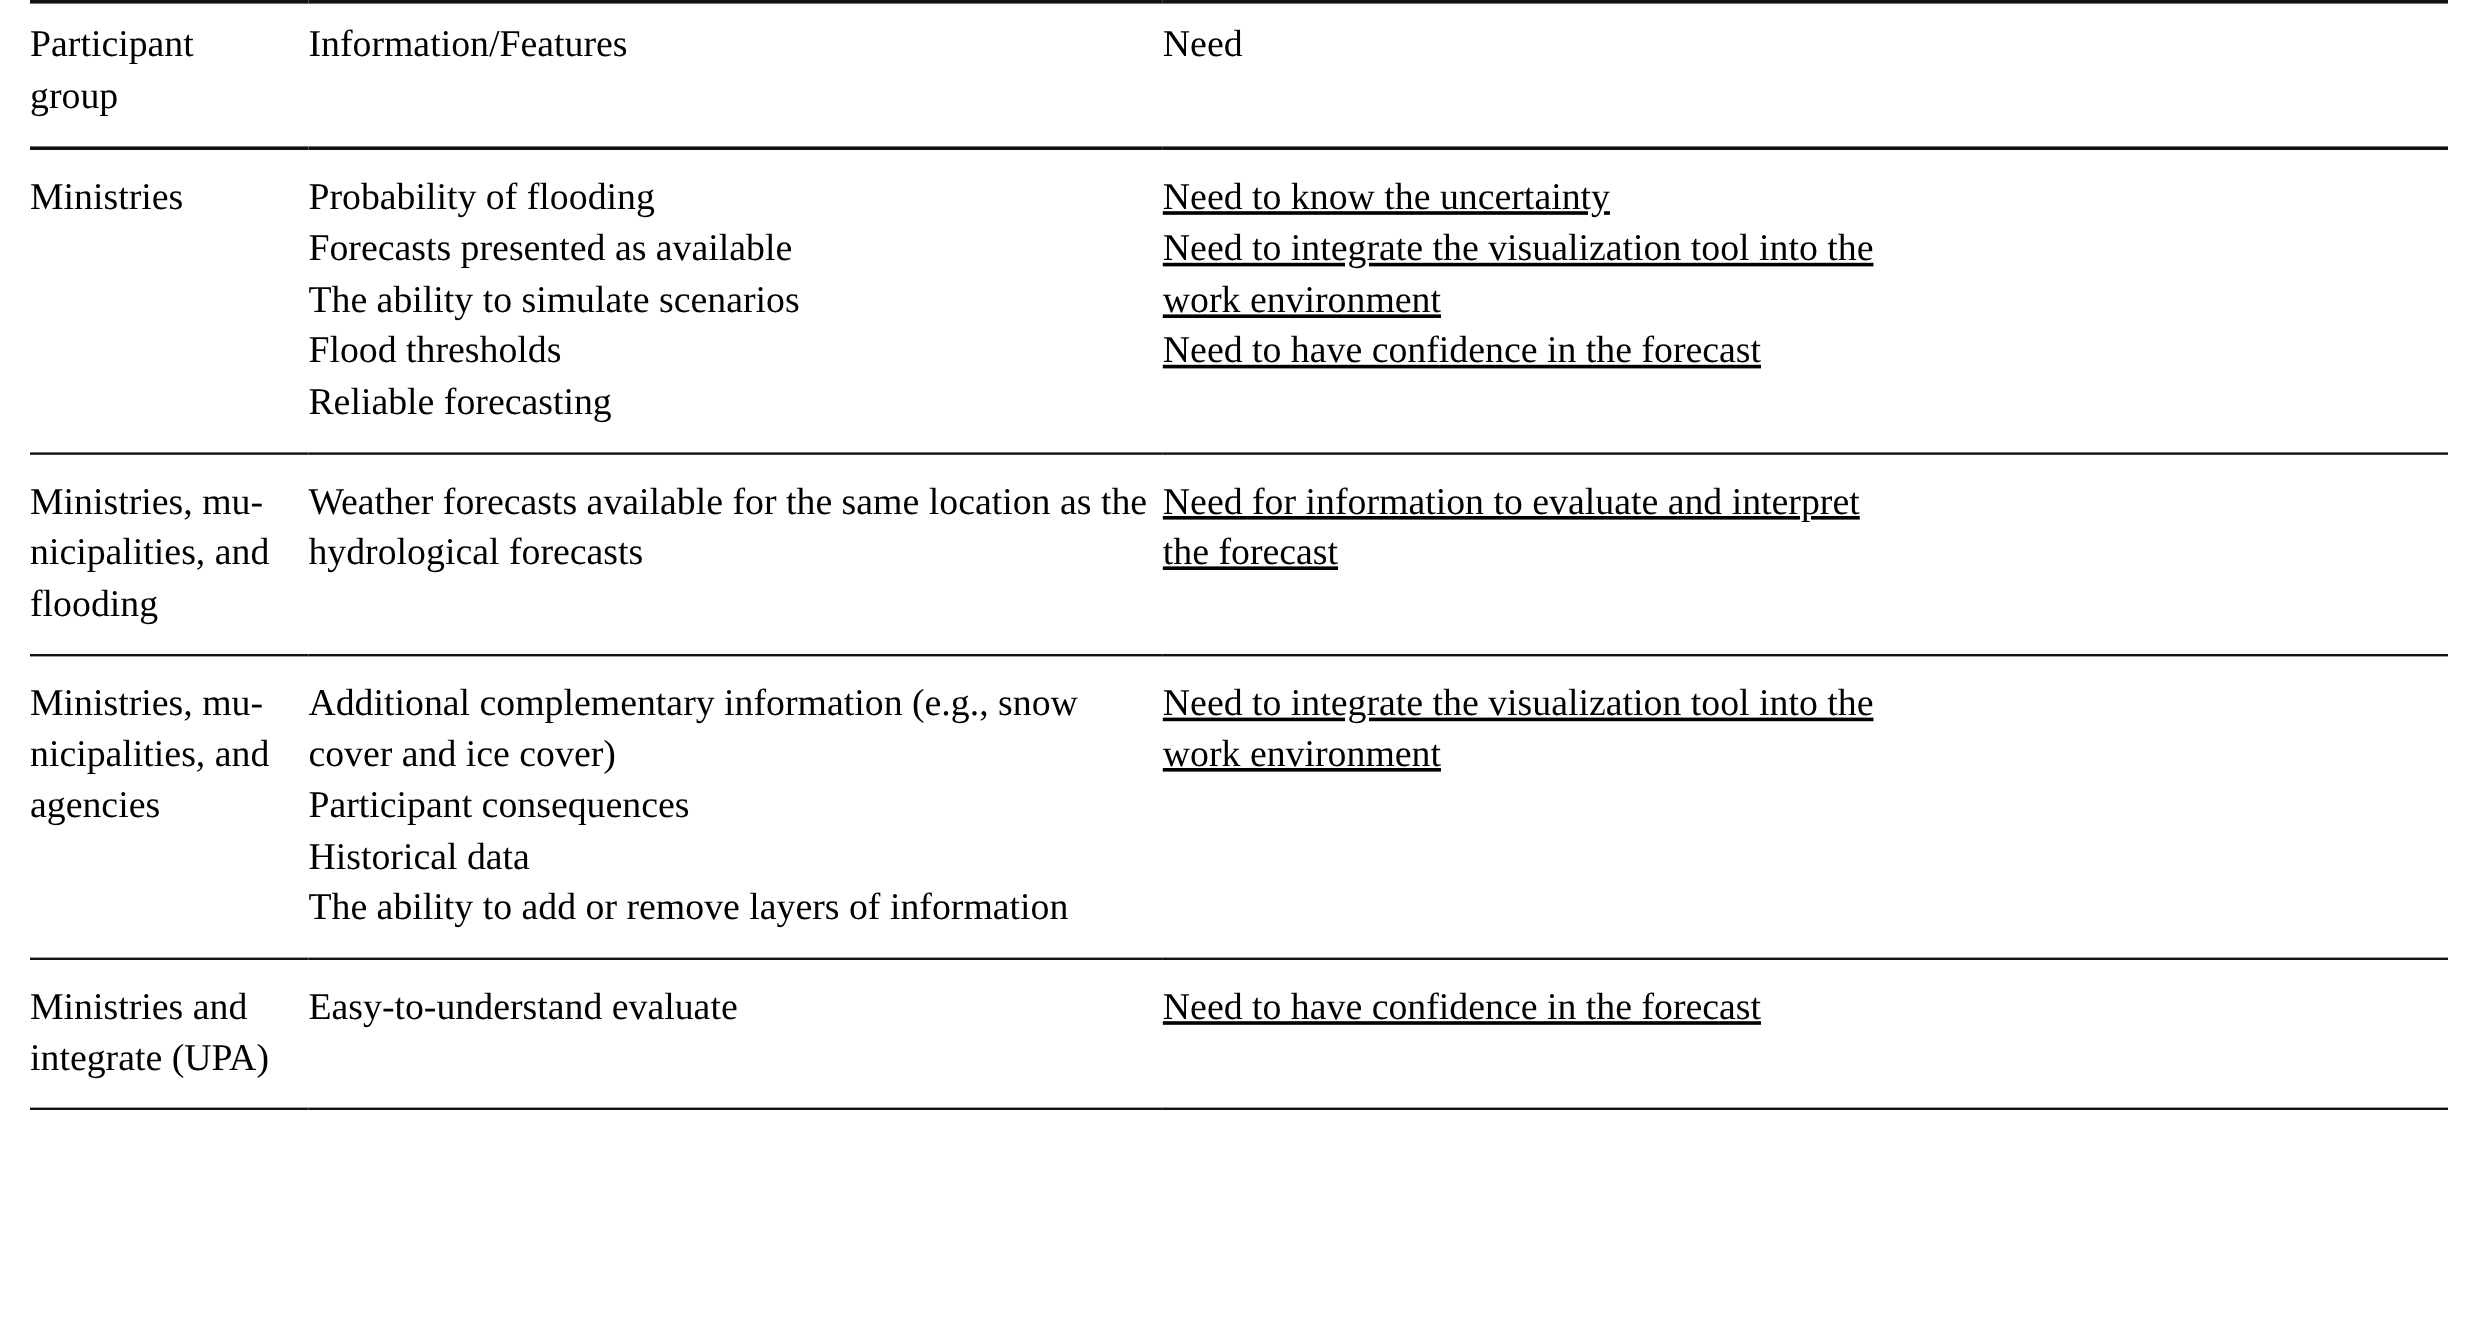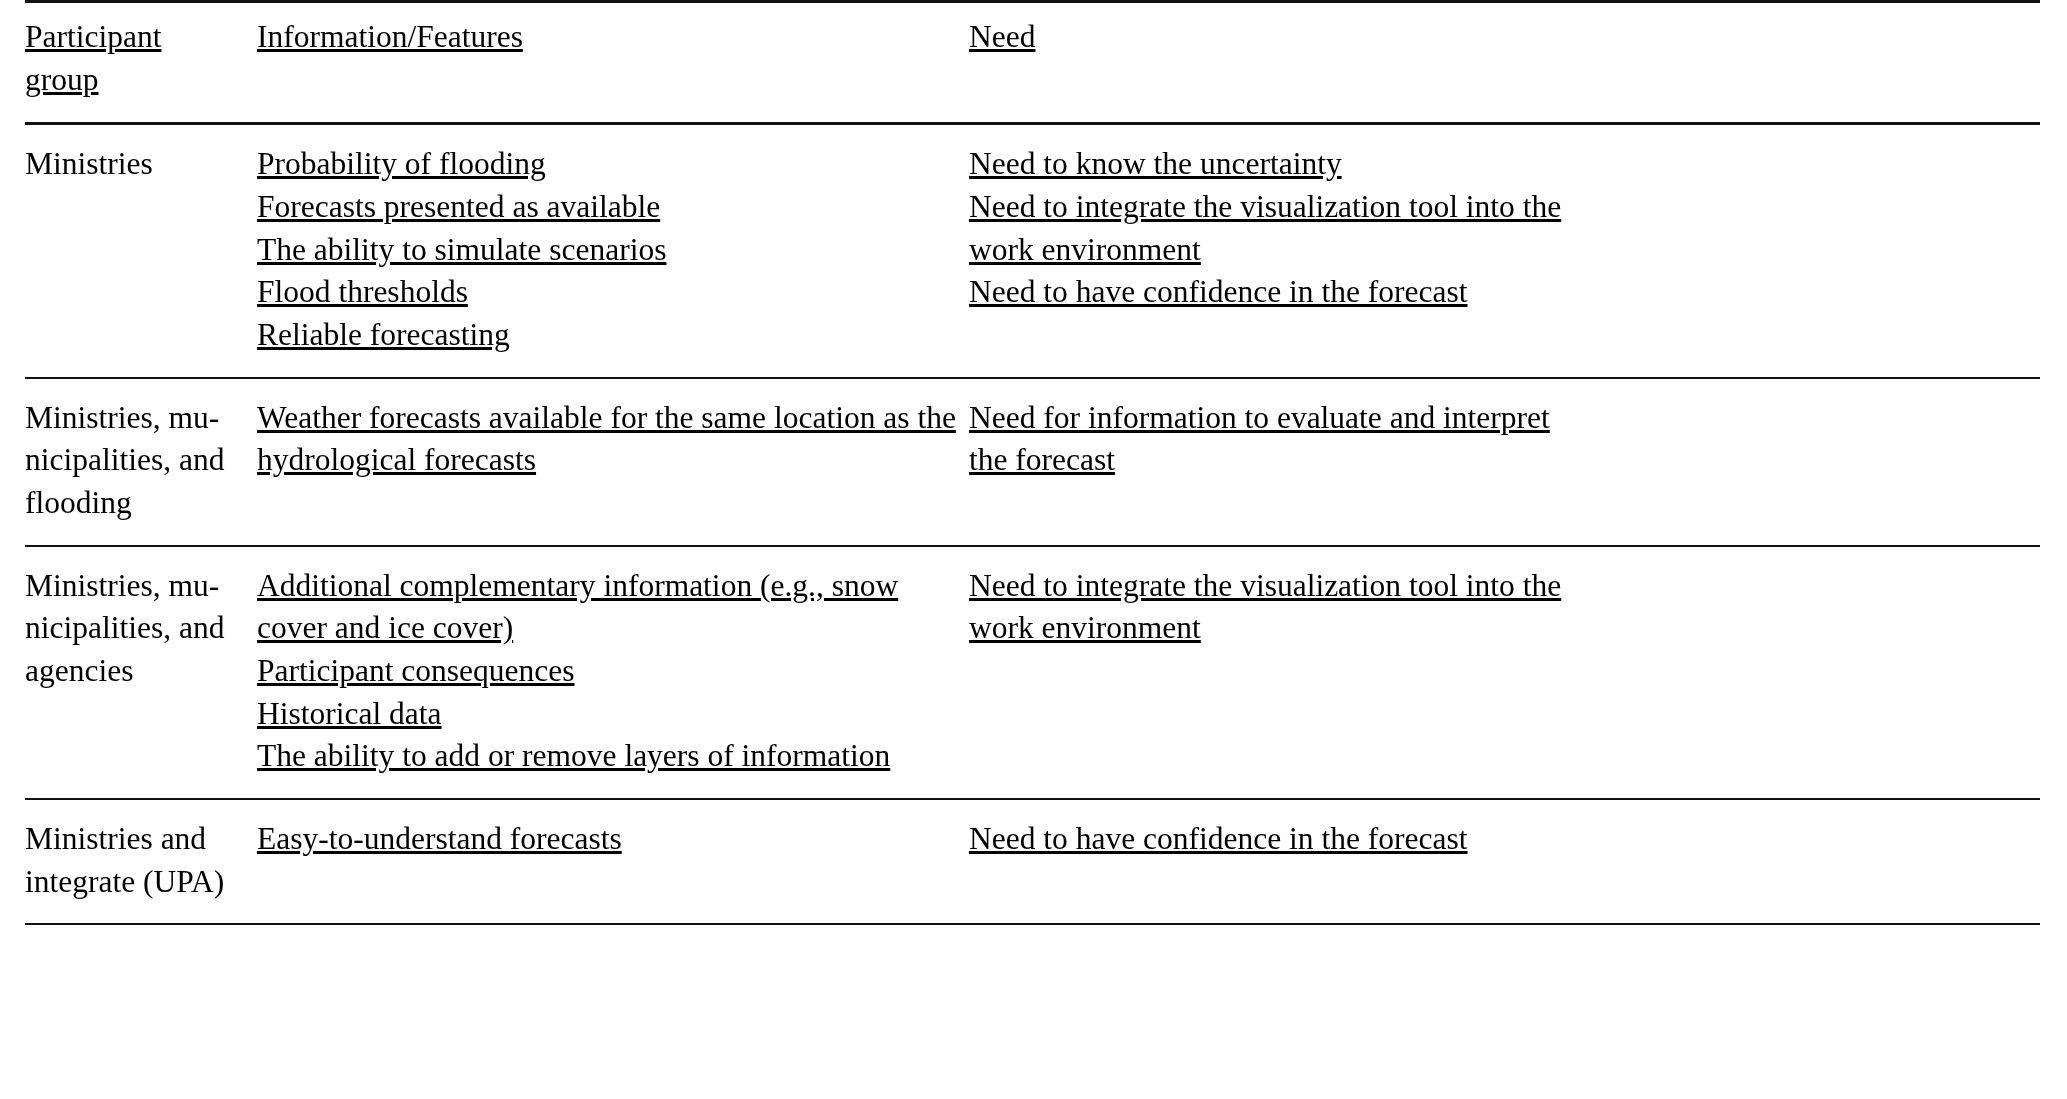--- a/index.html
+++ b/index.html
@@ -67,25 +67,24 @@
     padding-right: 22px;
   }
   th.cell.need, td.cell.need {
     padding-right: 0;
   }
 
   
   th.cell {
     font-size: 31.5px;
   }
-  th.cell .hdr-line { display: block; text-decoration: underline; }
+  th.cell .hdr-line { display: block; }
   .cellline {
     display: block;
     white-space: nowrap;
-    text-decoration: underline;
   }
 
   
   .jline {
     display: block;
     white-space: nowrap;
   }
   .needline {
     display: block;
     white-space: nowrap;
@@ -172,21 +171,21 @@
           <span class="needline">work environment</span>
         </td>
       </tr>
 
       <tr class="body-row">
         <td class="cell group">
           <span class="jline">Ministries    and</span>
           <span class="jline">integrate (UPA)</span>
         </td>
         <td class="cell info">
-          <span class="cellline">Easy-to-understand forecasts</span>
+          <span class="cellline">Easy-to-understand evaluate</span>
         </td>
         <td class="cell need">
           <span class="needline">Need to have confidence in the forecast</span>
         </td>
       </tr>
 
     </tbody>
   </table>
 </div>
 

